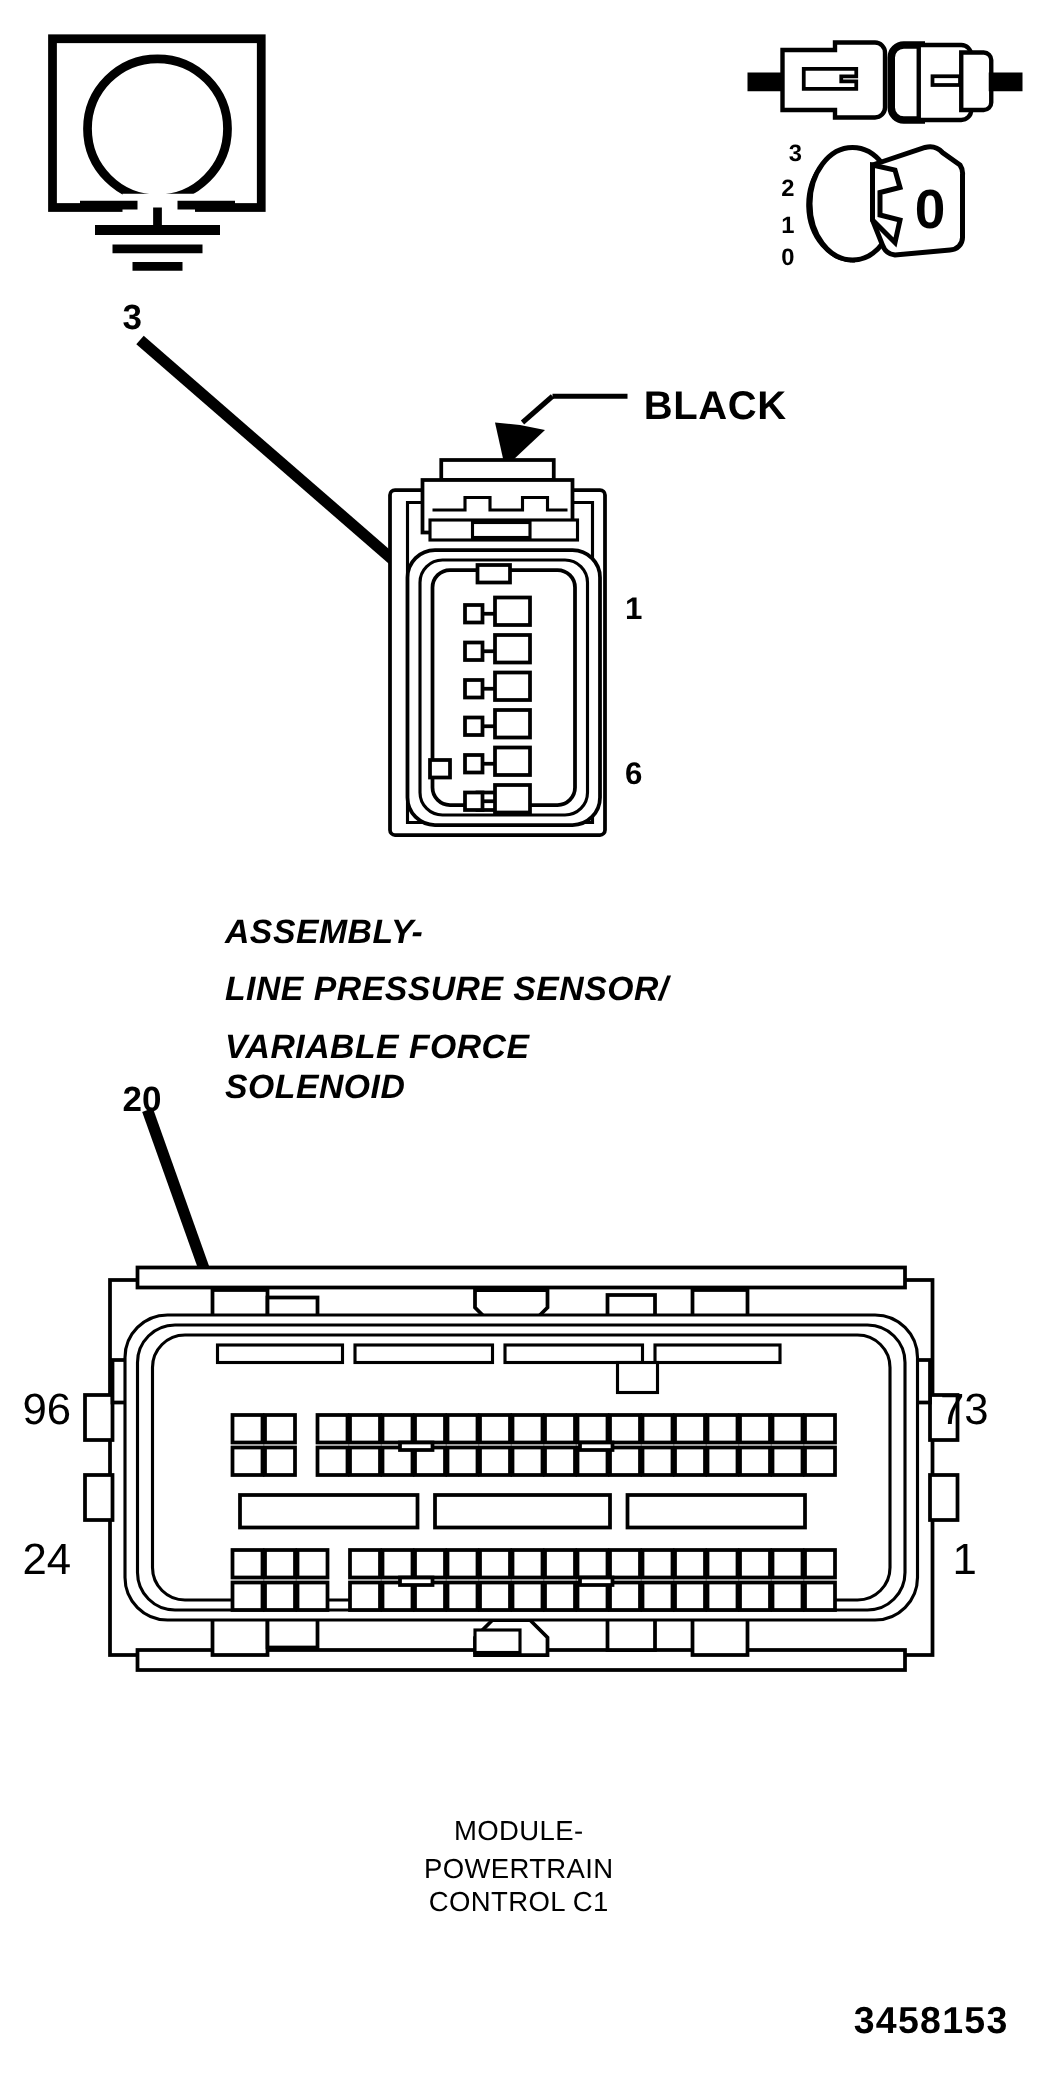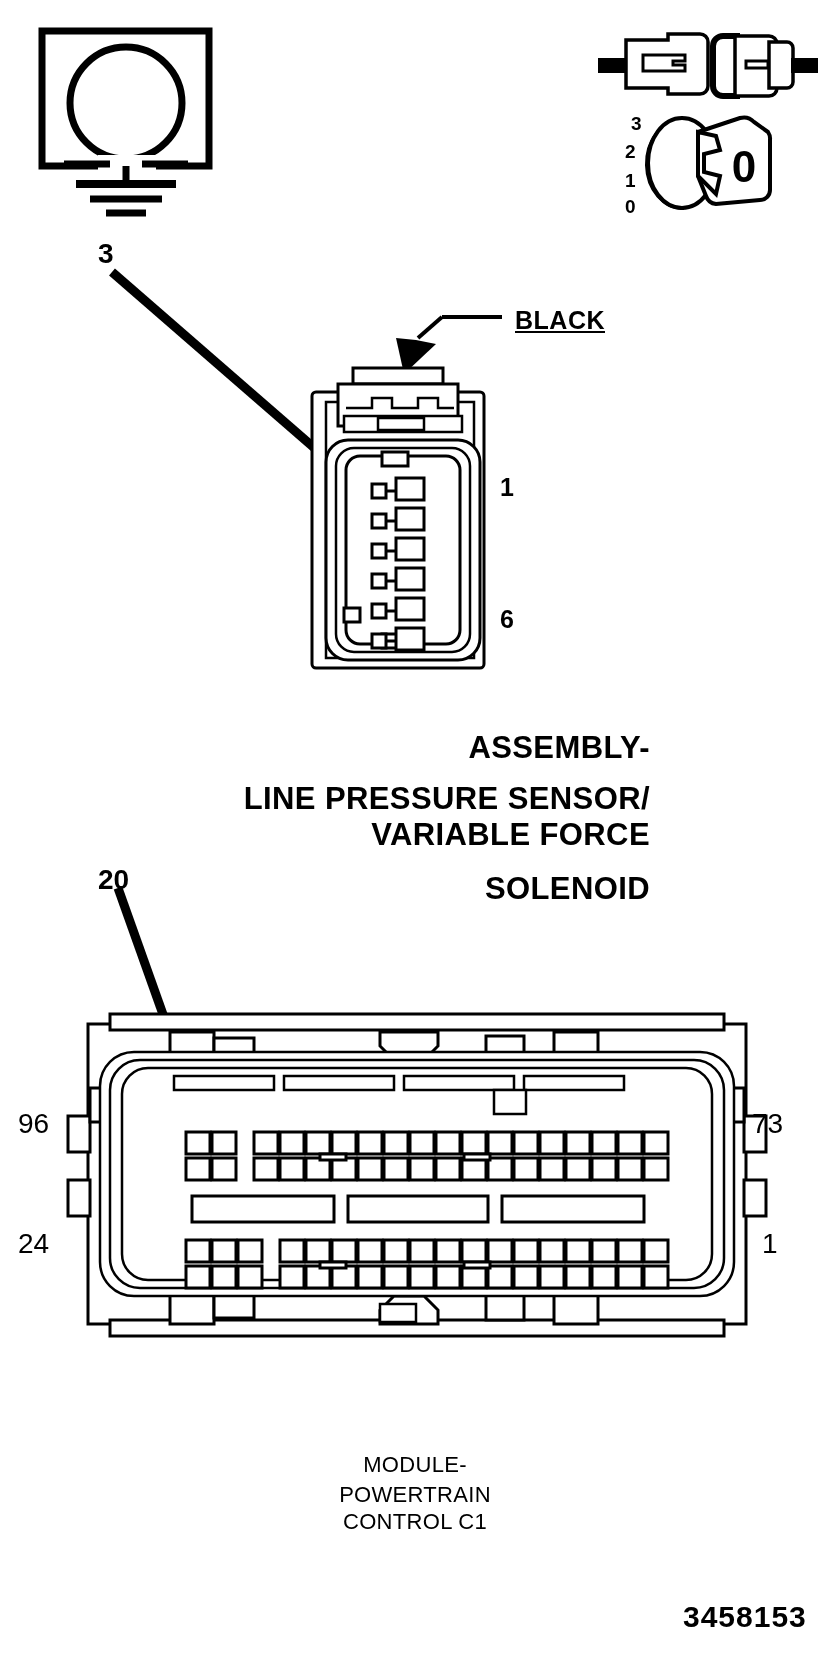--- a/index.html
+++ b/index.html
@@ -26,47 +26,47 @@
     font-weight: bold;
     font-family: "Liberation Sans", sans-serif;
     white-space: nowrap;
   }
   .lbl-plain {
     font-family: "Liberation Sans", sans-serif;
     white-space: nowrap;
   }
 
   .black-label {
-    font-size: 25px;
+    font-size: 32px;
     font-weight: bold;
     letter-spacing: 0.5px;
-    text-decoration: underline;
   }
   .pin-num {
     font-size: 25px;
     font-weight: bold;
   }
   .leader-num {
     font-size: 28px;
     font-weight: bold;
   }
   .assembly-line {
-    font-size: 31px;
-    font-weight: bold;
-    text-align: right;
+    font-size: 27px;
+    font-weight: bold;
+    text-align: left;
     letter-spacing: 0.4px;
+    font-style: italic;
   }
   .module-line {
     font-size: 22px;
     font-weight: normal;
     text-align: center;
     letter-spacing: 0.3px;
   }
   .pcm-corner {
-    font-size: 28px;
+    font-size: 35px;
     font-weight: normal;
   }
   .partnum {
     font-size: 30px;
     font-weight: bold;
     letter-spacing: 1px;
   }
   .key-pos {
     font-size: 19px;
     font-weight: bold;
@@ -214,22 +214,22 @@
       </g>
     </svg>
   </div>
 
   <div class="abs pin-num lbl-bold" style="left:500px; top:473px;">1</div>
   <div class="abs pin-num lbl-bold" style="left:500px; top:605px;">6</div>
 
   <div class="abs" style="left:180px; top:730px; width:470px;">
     <div class="assembly-line">ASSEMBLY-</div>
     <div class="assembly-line" style="margin-top:15px;">LINE PRESSURE SENSOR/</div>
-    <div class="assembly-line" style="">VARIABLE FORCE</div>
-    <div class="assembly-line" style="margin-top:18px;">SOLENOID</div>
+    <div class="assembly-line" style="margin-top:15px;">VARIABLE FORCE</div>
+    <div class="assembly-line" style="margin-top:1px;">SOLENOID</div>
   </div>
 
   <div class="abs leader-num lbl-bold" style="left:98px; top:864px;">20</div>
   <div class="abs" style="left:0px; top:0px;">
     <svg width="833" height="1667" viewBox="0 0 833 1667">
       <line x1="118" y1="888" x2="238" y2="1225" stroke="#000" stroke-width="9"></line>
     </svg>
   </div>
 
   <div class="abs" style="left:62px; top:1008px;">

